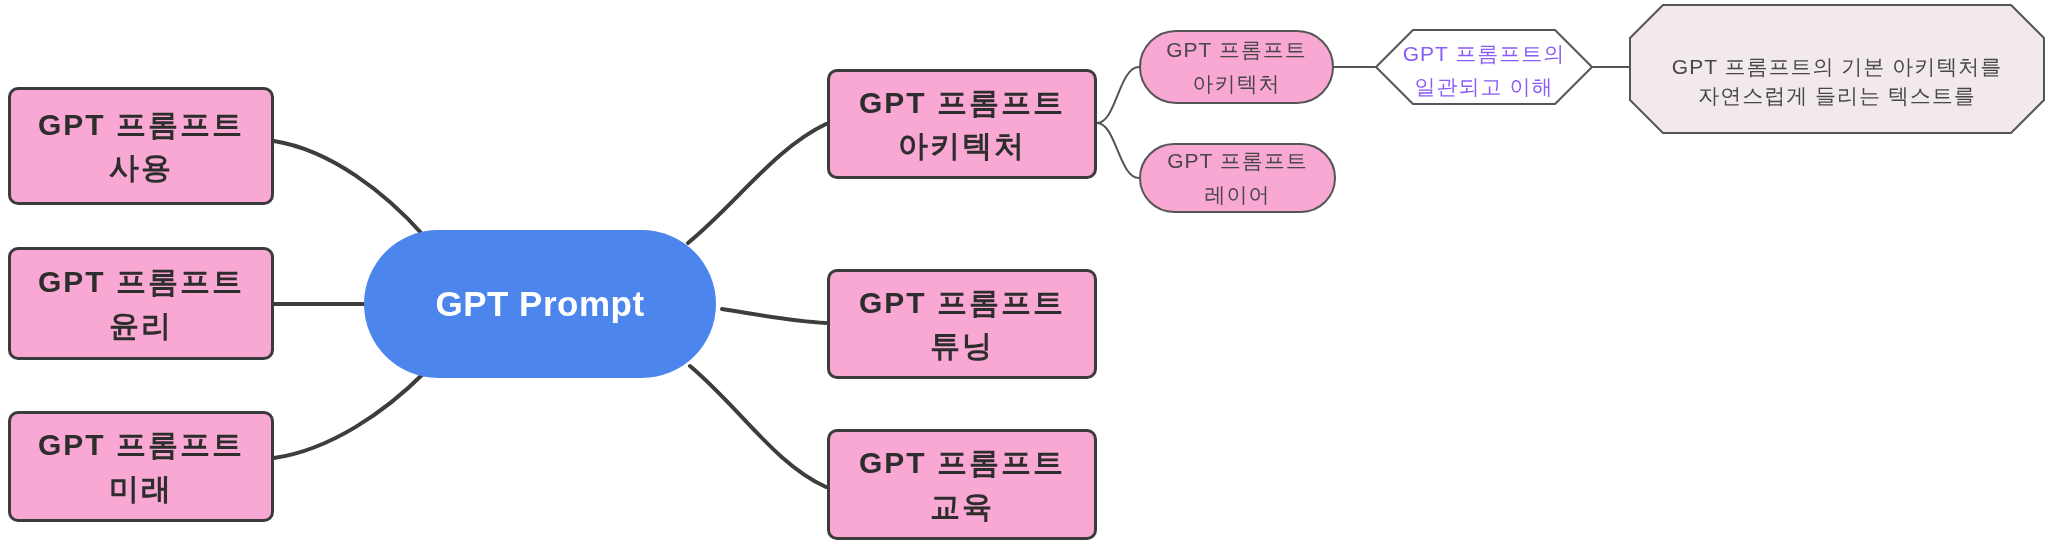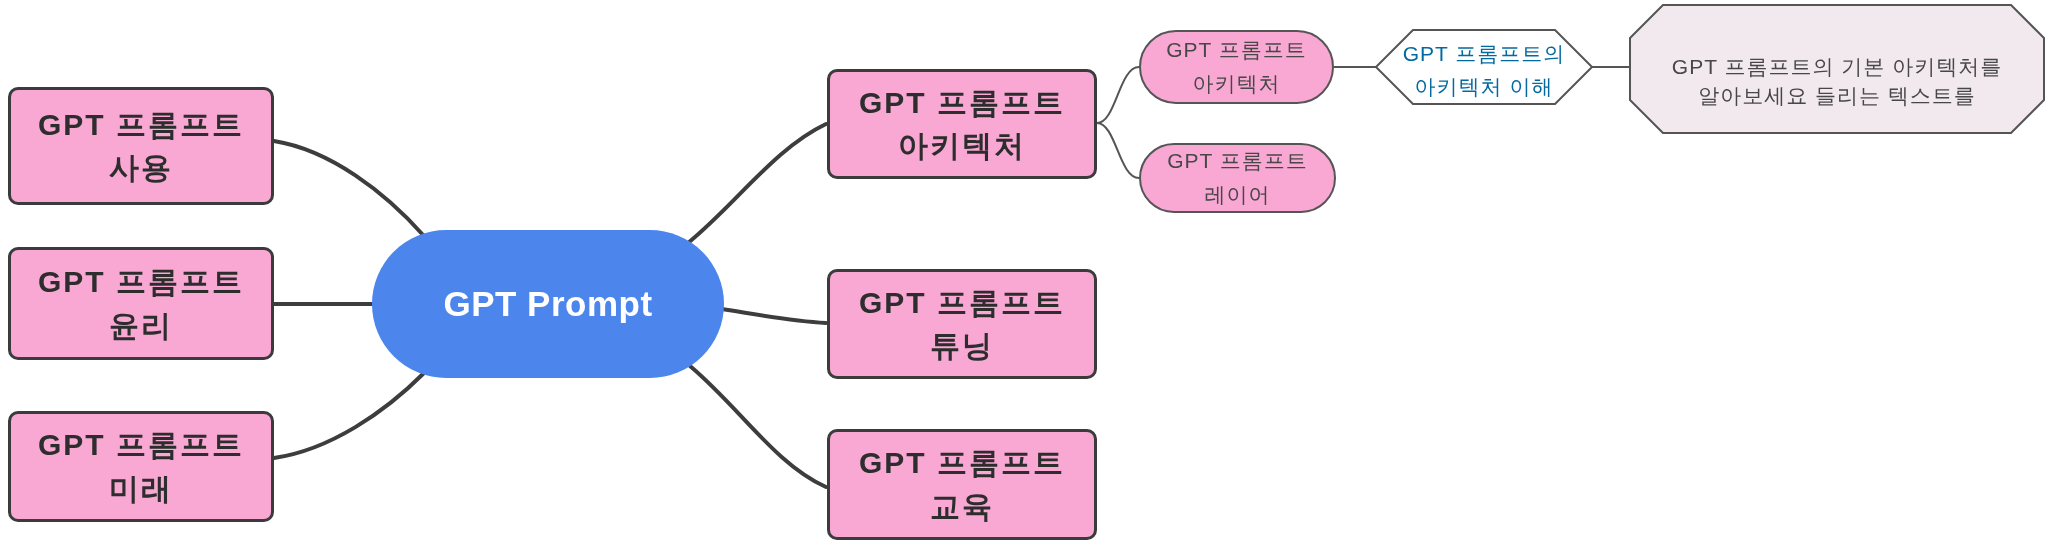--- a/index.html
+++ b/index.html
@@ -90,21 +90,21 @@
   </div>
   <div class="node rect" style="left: 8px; top: 247px; width: 266px; height: 113px; border-color: rgb(59, 59, 59); color: rgb(45, 45, 45);">
     <span>GPT 프롬프트</span>
     <span>윤리</span>
   </div>
   <div class="node rect" style="left: 8px; top: 411px; width: 266px; height: 111px; border-color: rgb(59, 59, 59); color: rgb(45, 45, 45);">
     <span>GPT 프롬프트</span>
     <span>미래</span>
   </div>
 
-  <div class="node pill" style="left: 372px; top: 230px; width: 352px; height: 148px; background: rgb(76, 134, 237); color: rgb(255, 255, 255);">
+  <div class="node pill" style="left: 364px; top: 230px; width: 352px; height: 148px; background: rgb(76, 134, 237); color: rgb(255, 255, 255);">
     <span>GPT Prompt</span>
   </div>
 
   <div class="node rect" style="left: 827px; top: 69px; width: 270px; height: 110px; border-color: rgb(59, 59, 59); color: rgb(45, 45, 45);">
     <span>GPT 프롬프트</span>
     <span>아키텍처</span>
   </div>
   <div class="node rect" style="left: 827px; top: 269px; width: 270px; height: 110px; border-color: rgb(59, 59, 59); color: rgb(45, 45, 45);">
     <span>GPT 프롬프트</span>
     <span>튜닝</span>
@@ -116,23 +116,23 @@
 
   <div class="node stadium" style="left: 1139px; top: 30px; width: 195px; height: 74px; border-color: rgb(85, 85, 85); color: rgb(71, 71, 71);">
     <span>GPT 프롬프트</span>
     <span>아키텍처</span>
   </div>
   <div class="node stadium" style="left: 1139px; top: 143px; width: 197px; height: 70px; border-color: rgb(85, 85, 85); color: rgb(71, 71, 71);">
     <span>GPT 프롬프트</span>
     <span>레이어</span>
   </div>
 
-  <div class="node overlay hex-label" style="left: 1386px; top: 30px; width: 196px; height: 56px; color: #0369a1;">
+  <div class="node overlay hex-label" style="left: 1386px; top: 30px; width: 196px; height: 56px; color: #8b5cf6;">
     <span>GPT 프롬프트의</span>
-    <span>아키텍처 이해</span>
+    <span>일관되고 이해</span>
   </div>
 
   <div class="node overlay oct-label" style="left: 1638px; top: 5px; width: 398px; height: 128px; color: rgb(71, 71, 71);">
     <span>GPT 프롬프트의 기본 아키텍처를</span>
-    <span>알아보세요 들리는 텍스트를</span>
+    <span>자연스럽게 들리는 텍스트를</span>
   </div>
 
 </div>
 
 </body></html>

